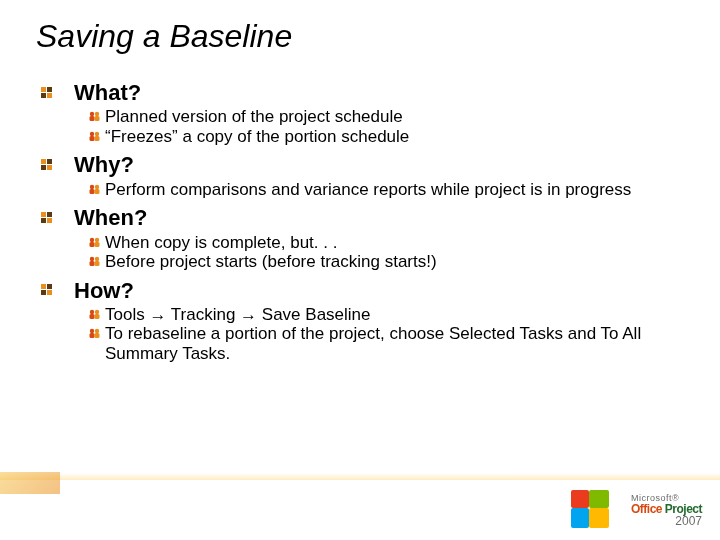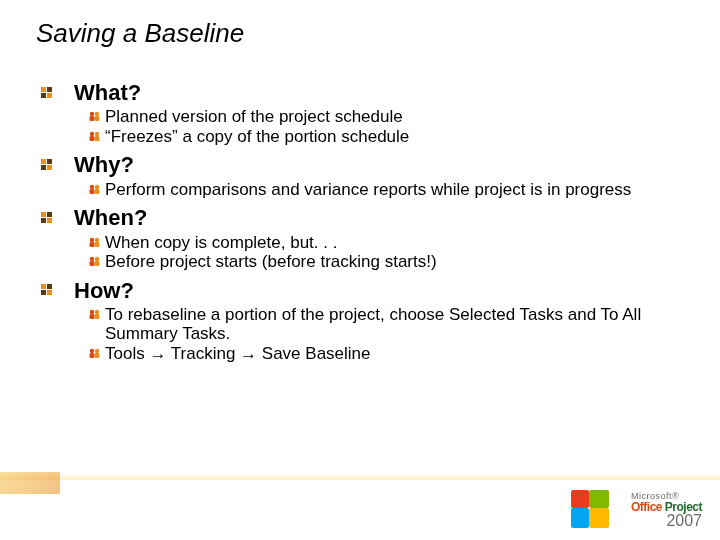--- a/index.html
+++ b/index.html
@@ -1,18 +1,18 @@
 <!DOCTYPE html>
 <html><head>
 <meta charset="utf-8">
 <style>
   * { margin: 0; padding: 0; box-sizing: border-box; }
   html, body { width: 720px; height: 540px; overflow: hidden; font-family: Verdana, Geneva, sans-serif; background: #fff; }
   .slide { position: relative; width: 720px; height: 540px; background: #fff; }
-  .title { position: absolute; left: 36px; top: 18px; font-size: 26px; font-style: italic; font-weight: 400; color: #000; }
+  .title { position: absolute; left: 36px; top: 18px; font-size: 32px; font-style: italic; font-weight: 400; color: #000; }
   .content { position: absolute; left: 40px; top: 80px; width: 640px; }
   .section { margin-bottom: 6px; }
   .sec-row { display: flex; align-items: center; gap: 20px; }
   .sec-head { font-size: 22px; font-weight: 700; color: #000; line-height: 1.15; }
   .sub-list { margin-left: 48px; margin-top: 2px; }
   .sub-row { display: flex; align-items: flex-start; gap: 4px; margin-bottom: 0px; }
   .sub-text { font-size: 17px; color: #000; line-height: 1.15; }
   .bullet-l1 { width: 14px; height: 14px; flex: 0 0 14px; }
   .bullet-l2 { width: 13px; height: 13px; flex: 0 0 13px; margin-top: 3px; }
   
@@ -25,21 +25,21 @@
   .bx { position: absolute; width: 18px; height: 18px; border-radius: 2px; }
   .bx.r   { background:#ea3b1e; left:0;  top:0; }
   .bx.g   { background:#7fba00; left:18px; top:0; width:20px;}
   .bx.b   { background:#00a4ef; left:0; top:18px; height:20px;}
   .bx.y   { background:#ffb900; left:18px; top:18px; width:20px; height:20px;}
   .brand-text { display: flex; flex-direction: column; line-height: 1; }
   .brand-ms { font-size: 9px; color:#6a6a6a; letter-spacing: 0.5px; }
   .brand-off { font-size: 12px; font-weight: 700; letter-spacing: -0.5px; }
   .brand-off .o1 { color:#d84a12; }
   .brand-off .o2 { color:#236a2d; }
-  .brand-sub { font-size: 16px; color:#6a6a6a; text-align: right; }
+  .brand-sub { font-size: 12px; color:#6a6a6a; text-align: right; }
 </style>
 </head>
 <body>
 
 <div class="slide">
 
   <div class="title">Saving a Baseline</div>
 
   <div class="content">
 
@@ -141,30 +141,30 @@
         <div class="sec-head">How?</div>
       </div>
       <div class="sub-list">
         <div class="sub-row">
           <svg class="bullet-l2" viewBox="0 0 13 13">
               <circle cx="4" cy="4" r="2.2" fill="#d84a12"></circle>
               <rect x="1.5" y="6" width="5" height="5" rx="1.5" fill="#d84a12"></rect>
               <circle cx="9" cy="4" r="2.2" fill="#e98f1f"></circle>
               <rect x="6.5" y="6" width="5" height="5" rx="1.5" fill="#e98f1f"></rect>
             </svg>
-          <div class="sub-text">To rebaseline a portion of the project, choose Selected Tasks and To All Summary Tasks.</div>
+          <div class="sub-text">Tools → Tracking → Save Baseline</div>
         </div>
         <div class="sub-row">
           <svg class="bullet-l2" viewBox="0 0 13 13">
               <circle cx="4" cy="4" r="2.2" fill="#d84a12"></circle>
               <rect x="1.5" y="6" width="5" height="5" rx="1.5" fill="#d84a12"></rect>
               <circle cx="9" cy="4" r="2.2" fill="#e98f1f"></circle>
               <rect x="6.5" y="6" width="5" height="5" rx="1.5" fill="#e98f1f"></rect>
             </svg>
-          <div class="sub-text">Tools → Tracking → Save Baseline</div>
+          <div class="sub-text">To rebaseline a portion of the project, choose Selected Tasks and To All Summary Tasks.</div>
         </div>
       </div>
     </div>
 
   </div>
 
   <div class="footer-band"></div>
   <div class="footer-accent"></div>
 
   <div class="brand">

